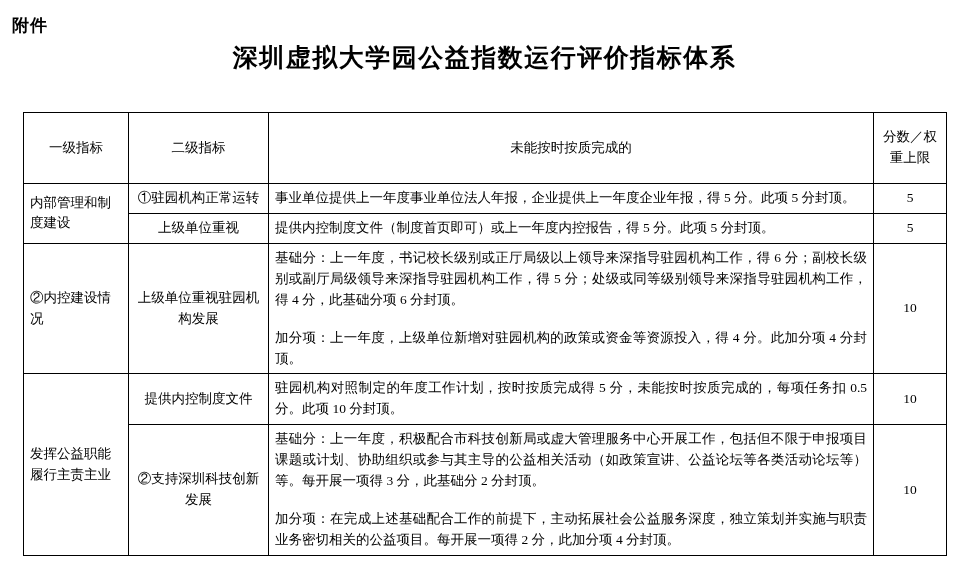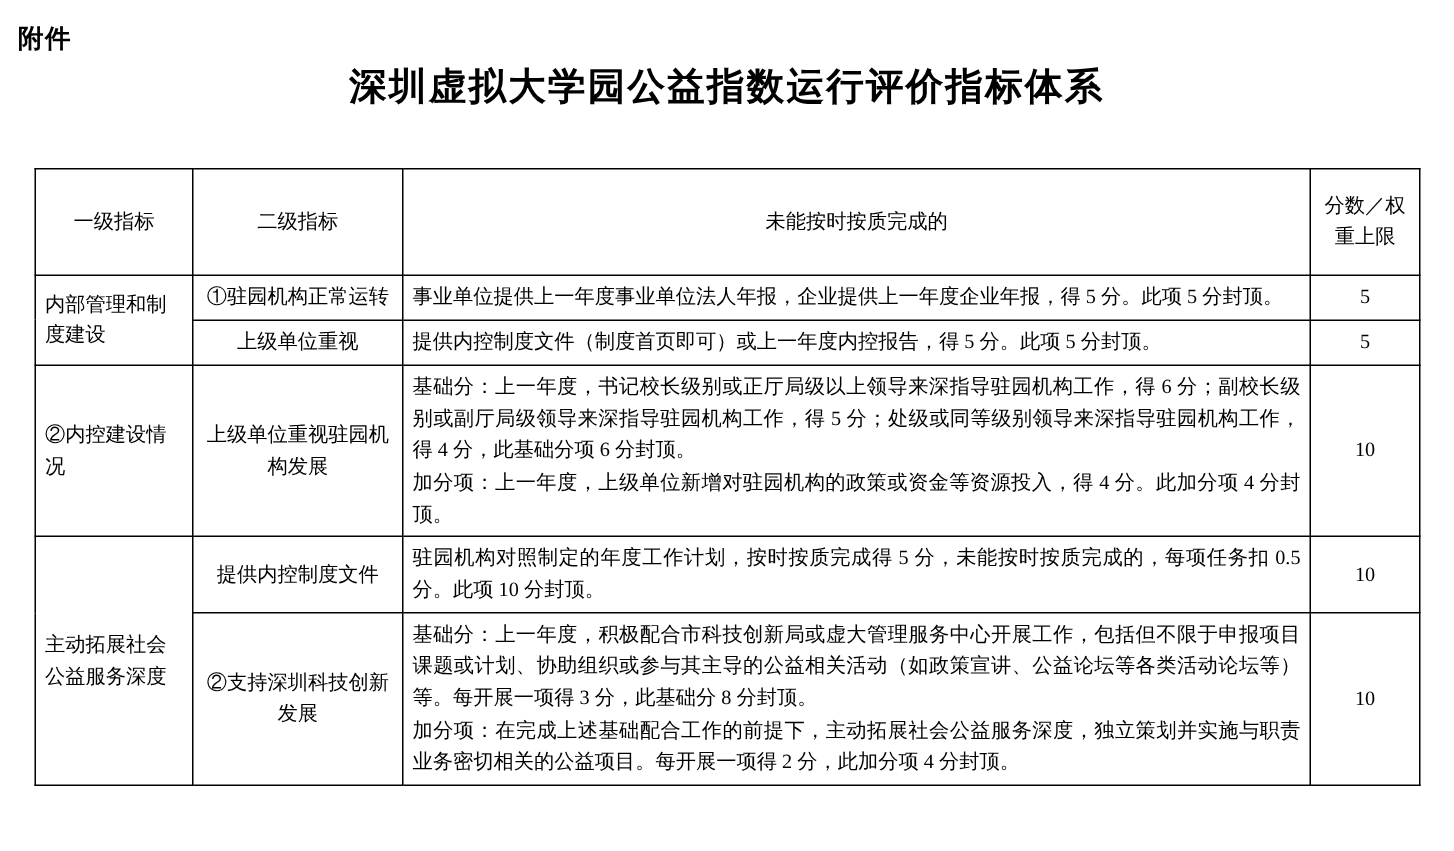--- a/index.html
+++ b/index.html
@@ -87,21 +87,21 @@
     padding: 6px 8px;
   }
   td.score {
     text-align: center;
     font-size: 13.5px;
   }
   .p {
     margin: 0;
   }
   .p + .p {
-    margin-top: 1px;
+    margin-top: 17px;
   }
 </style>
 </head>
 <body>
 
 <div class="page">
 
   <div class="attachment-label">附件</div>
 
   <div class="doc-title">深圳虚拟大学园公益指数运行评价指标体系</div>
@@ -141,31 +141,31 @@
           <tr>
             <td class="lvl1">②内控建设情况</td>
             <td class="lvl2">上级单位重视驻园机构发展</td>
             <td class="method">
               <div class="p">基础分：上一年度，书记校长级别或正厅局级以上领导来深指导驻园机构工作，得 6 分；副校长级别或副厅局级领导来深指导驻园机构工作，得 5 分；处级或同等级别领导来深指导驻园机构工作，得 4 分，此基础分项 6 分封顶。</div>
               <div class="p">加分项：上一年度，上级单位新增对驻园机构的政策或资金等资源投入，得 4 分。此加分项 4 分封顶。</div>
             </td>
             <td class="score">10</td>
           </tr>
           <tr>
-            <td class="lvl1" rowspan="2">主动拓展社会公益服务深度</td>
+            <td class="lvl1" rowspan="2">发挥公益职能履行主责主业</td>
             <td class="lvl2">提供内控制度文件</td>
             <td class="method">
               <div class="p">驻园机构对照制定的年度工作计划，按时按质完成得 5 分，未能按时按质完成的，每项任务扣 0.5 分。此项 10 分封顶。</div>
             </td>
             <td class="score">10</td>
           </tr>
           <tr>
             <td class="lvl2">②支持深圳科技创新发展</td>
             <td class="method">
-              <div class="p">基础分：上一年度，积极配合市科技创新局或虚大管理服务中心开展工作，包括但不限于申报项目课题或计划、协助组织或参与其主导的公益相关活动（如政策宣讲、公益论坛等各类活动论坛等）等。每开展一项得 3 分，此基础分 8 分封顶。</div>
+              <div class="p">基础分：上一年度，积极配合市科技创新局或虚大管理服务中心开展工作，包括但不限于申报项目课题或计划、协助组织或参与其主导的公益相关活动（如政策宣讲、公益论坛等各类活动论坛等）等。每开展一项得 3 分，此基础分 2 分封顶。</div>
               <div class="p">加分项：在完成上述基础配合工作的前提下，主动拓展社会公益服务深度，独立策划并实施与职责业务密切相关的公益项目。每开展一项得 2 分，此加分项 4 分封顶。</div>
             </td>
             <td class="score">10</td>
           </tr>
         </tbody>
     </table>
   </div>
 
 </div>
 

